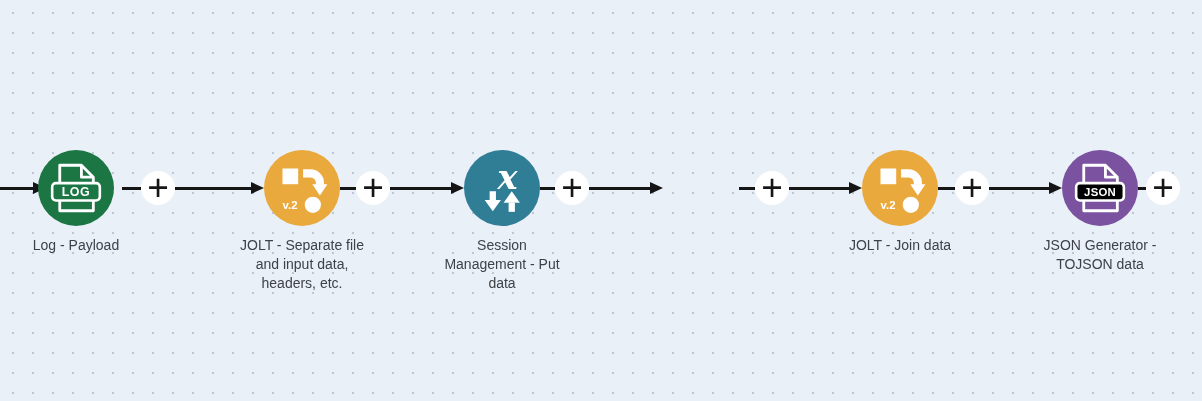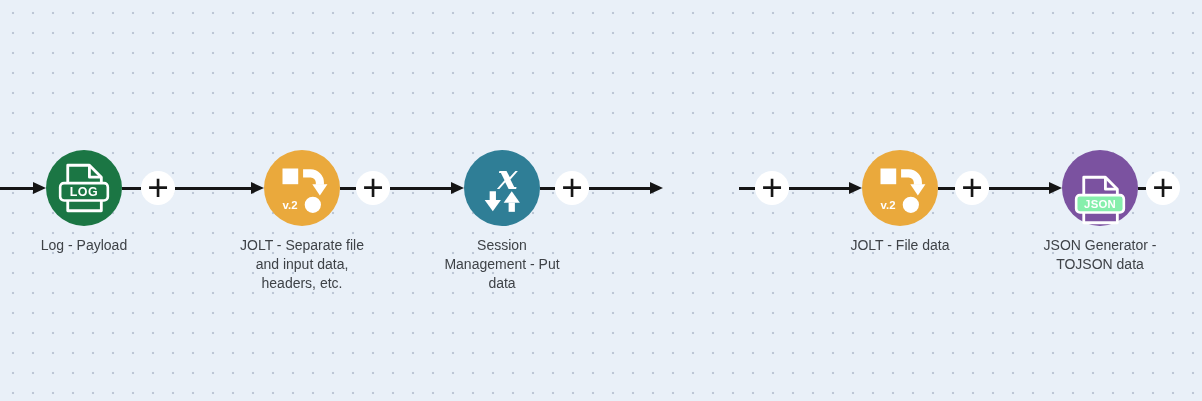--- a/index.html
+++ b/index.html
@@ -86,21 +86,21 @@
   <button class="plus-btn" style="left:755px">
       <span>+</span>
     </button>
   <button class="plus-btn" style="left:955px">
       <span>+</span>
     </button>
   <button class="plus-btn" style="left:1146px">
       <span>+</span>
     </button>
 
-  <div class="node" style="left:46px">
+  <div class="node" style="left:38px">
     <div class="node-circle" style="background: rgb(27, 118, 68); color: rgb(27, 118, 68);">
       <svg width="52" height="52" viewBox="0 0 48 48">
         <path d="M9 3 h20 l11 11 v31 h-31 z" fill="none" stroke="#fff" stroke-width="2.6" stroke-linejoin="round"></path>
         <path d="M29 3 v11 h11" fill="none" stroke="#fff" stroke-width="2.6" stroke-linejoin="round"></path>
         <rect x="2" y="19.5" width="44" height="16" rx="3.5" fill="currentColor" stroke="#fff" stroke-width="2.4"></rect>
         <text x="24" y="31.8" text-anchor="middle" font-size="11.5" font-weight="bold" letter-spacing="0.5" fill="#fff">LOG</text>
       </svg>
     </div>
     <div class="node-label">Log - Payload</div>
   </div>
@@ -139,25 +139,25 @@
   <div class="node" style="left:862px">
     <div class="node-circle" style="background: rgb(234, 169, 60); color: rgb(234, 169, 60);">
       <svg width="52" height="52" viewBox="0 0 48 48">
         <rect x="6" y="6" width="14.5" height="14.5" fill="#fff"></rect>
         <path d="M25 10.5 h7 a8.5 8.5 0 0 1 8.5 8.5 v2" stroke="#fff" stroke-width="7.5" fill="none"></path>
         <polygon points="33.5,20.5 47.5,20.5 40.5,31" fill="#fff"></polygon>
         <circle cx="34" cy="39.5" r="7.5" fill="#fff"></circle>
         <text x="6" y="43.5" font-size="10.5" font-weight="bold" fill="#fff">v.2</text>
       </svg>
     </div>
-    <div class="node-label">JOLT - File data</div>
+    <div class="node-label">JOLT - Join data</div>
   </div>
 
   <div class="node" style="left:1062px">
-    <div class="node-circle" style="background: rgb(123, 82, 160); color: #86efac; align-items: flex-end;">
+    <div class="node-circle" style="background: rgb(123, 82, 160); color: #000000;">
       <svg width="52" height="52" viewBox="0 0 48 48">
         <path d="M9 3 h20 l11 11 v31 h-31 z" fill="none" stroke="#fff" stroke-width="2.6" stroke-linejoin="round"></path>
         <path d="M29 3 v11 h11" fill="none" stroke="#fff" stroke-width="2.6" stroke-linejoin="round"></path>
         <rect x="2" y="19.5" width="44" height="16" rx="3.5" fill="currentColor" stroke="#fff" stroke-width="2.4"></rect>
         <text x="24" y="31.5" text-anchor="middle" font-size="10.5" font-weight="bold" letter-spacing="0.2" fill="#fff">JSON</text>
       </svg>
     </div>
     <div class="node-label">JSON Generator -
 TOJSON data</div>
   </div>

